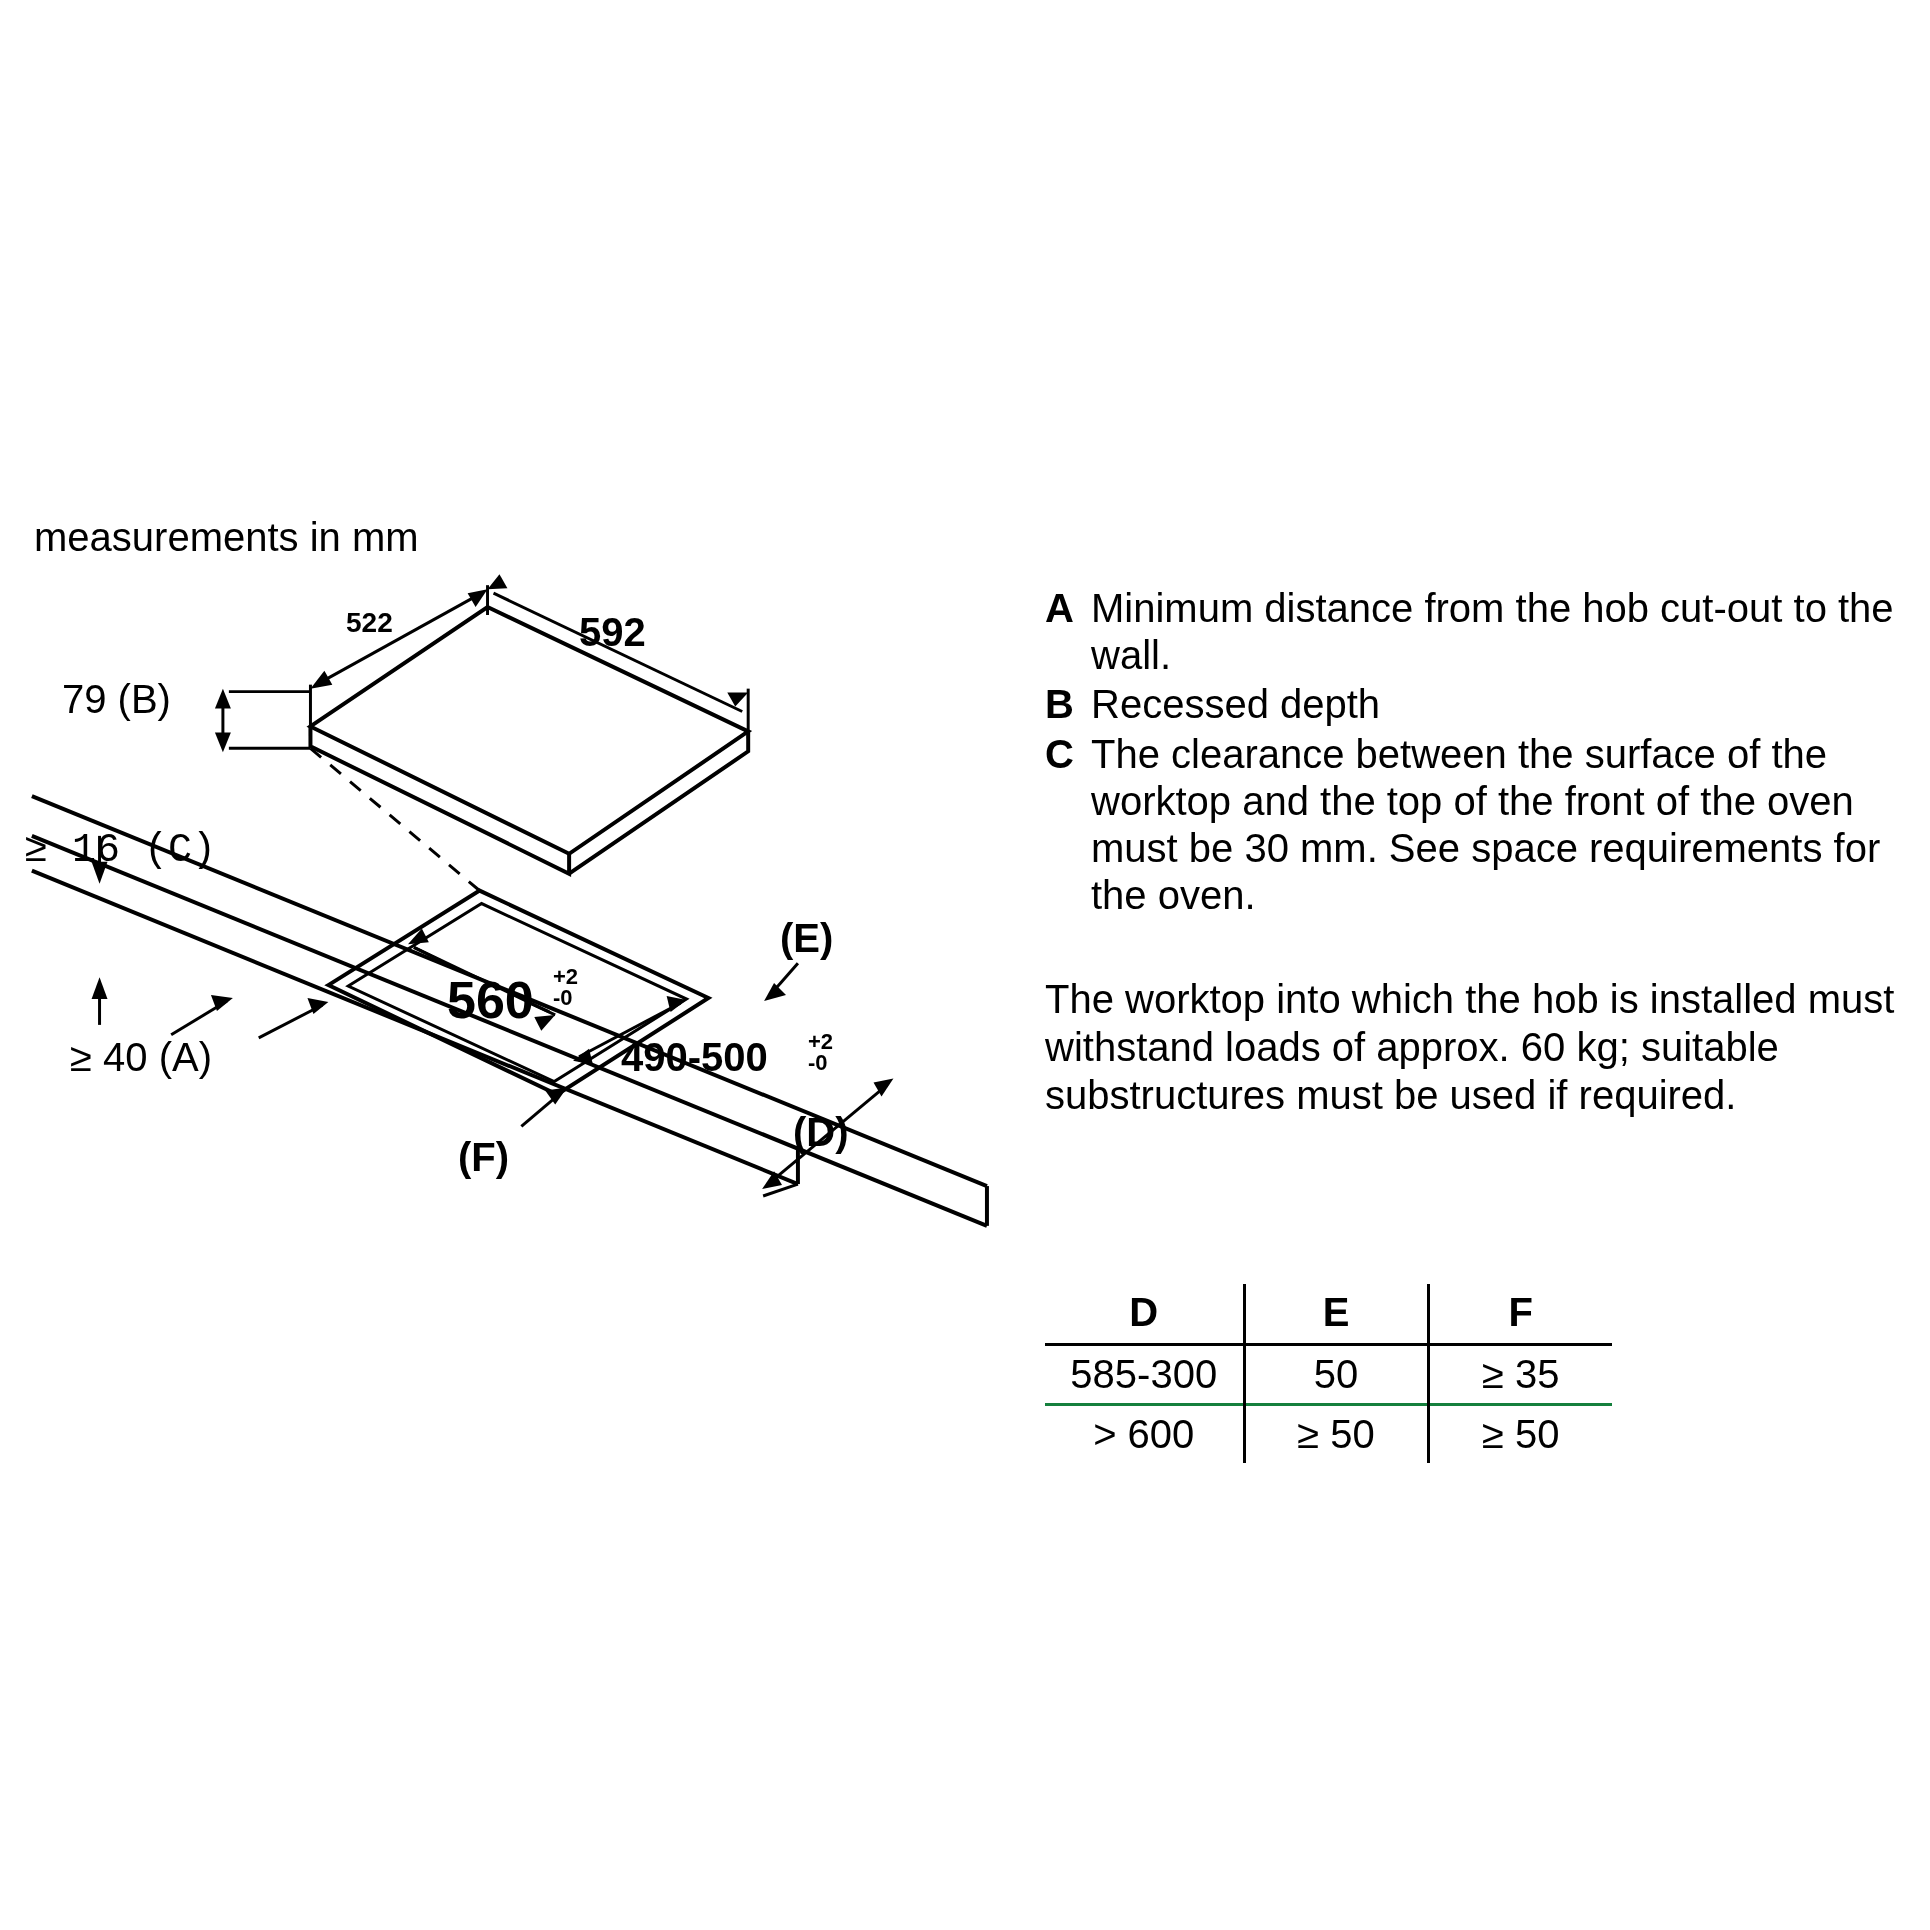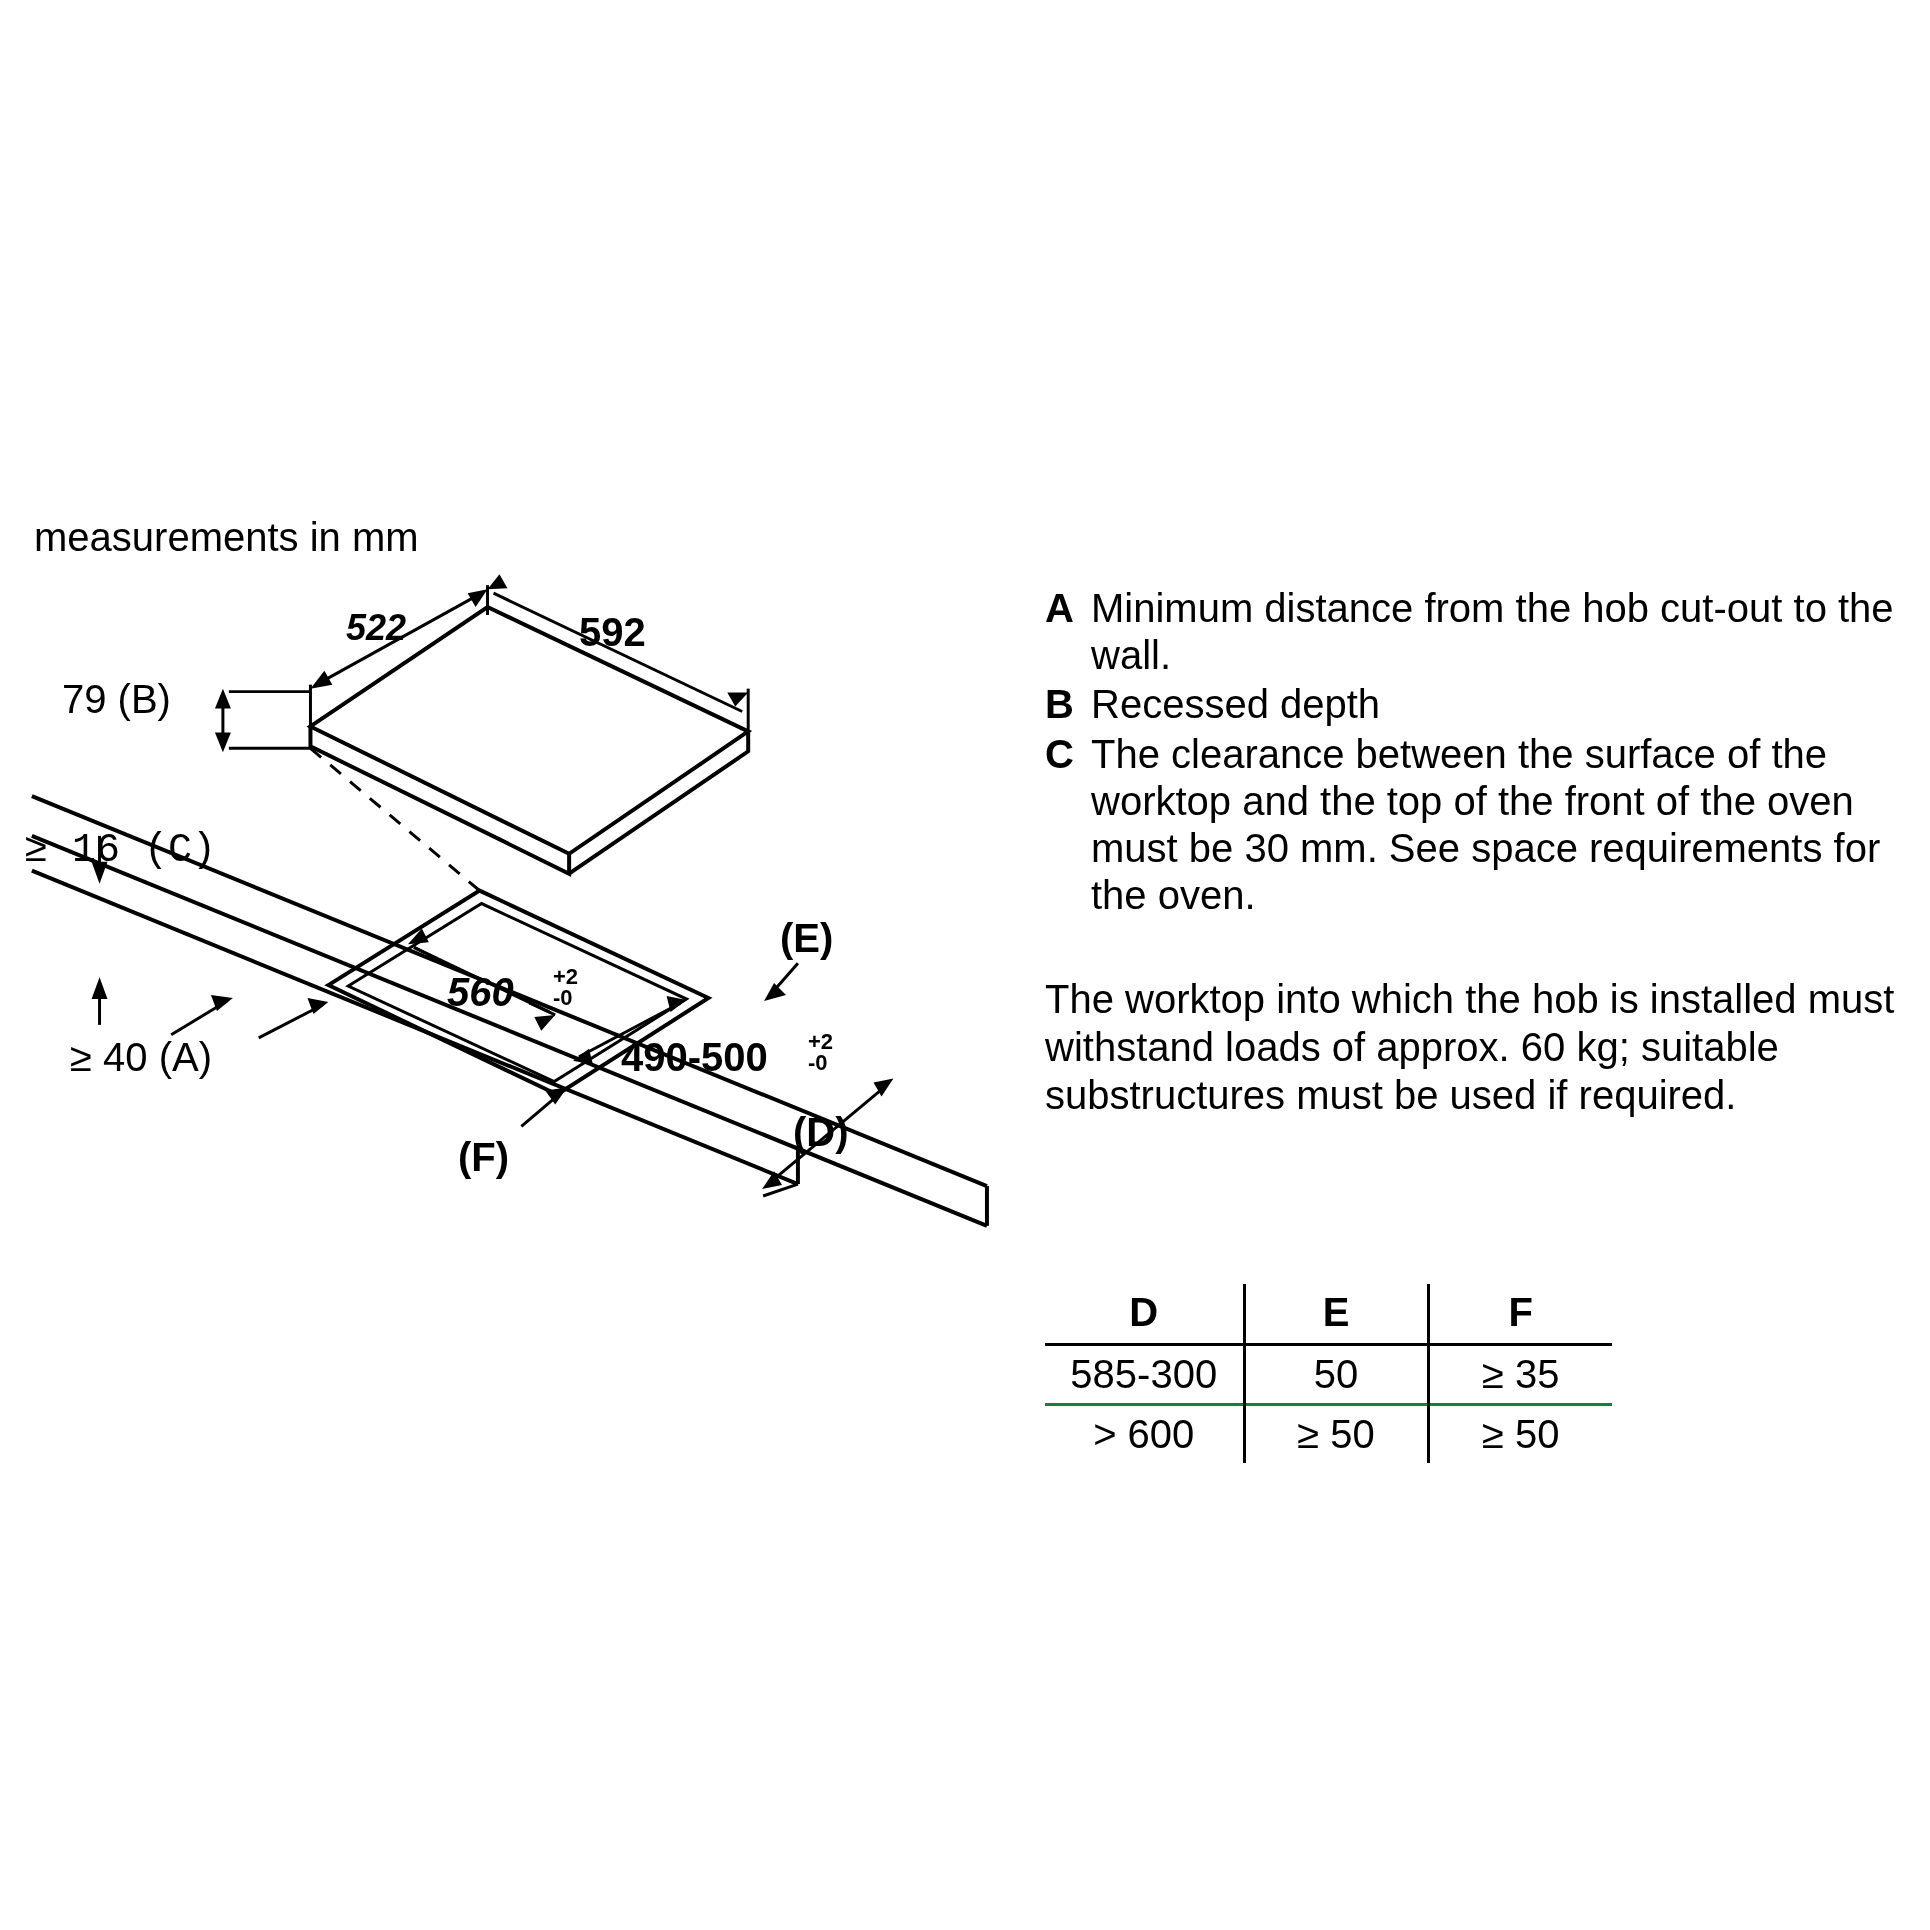--- a/index.html
+++ b/index.html
@@ -33,30 +33,30 @@
     left: 0;
     top: 0;
   }
 
   
   .lbl-measurements {
     left: 22px;
     top: 475px;
     font-size: 40px;
   }
-  .lbl-522 { left: 334px; top: 567px; font-size: 36px; font-weight: bold; font-style: italic; }
+  .lbl-522 { left: 334px; top: 567px; font-size: 28px; font-weight: bold; }
   .lbl-592 { left: 567px; top: 570px; font-size: 40px; font-weight: bold; }
   .lbl-51b { left: 50px; top: 637px; font-size: 40px; }
   .lbl-16c { left: 12px; top: 788px; font-size: 40px; font-family: Liberation Mono, monospace; }
   .lbl-40a { left: 58px; top: 995px; font-size: 40px; }
   .lbl-e { left: 768px; top: 876px; font-size: 40px; font-weight: bold; }
   .lbl-f { left: 446px; top: 1095px; font-size: 40px; font-weight: bold; }
   .lbl-d { left: 781px; top: 1070px; font-size: 40px; font-weight: bold; }
 
-  .dim-560 { left: 435px; top: 930px; font-size: 40px; font-weight: bold; font-style: italic; }
+  .dim-560 { left: 435px; top: 930px; font-size: 52px; font-weight: bold; }
   .dim-490 { left: 609px; top: 995px; font-size: 40px; font-weight: bold; }
   .tol {
     position: absolute;
     font-size: 22px;
     font-weight: bold;
     line-height: 0.95;
     font-family: "Liberation Sans", sans-serif;
   }
   .tol-560 { left: 541px; top: 927px; }
   .tol-490 { left: 796px; top: 992px; }

